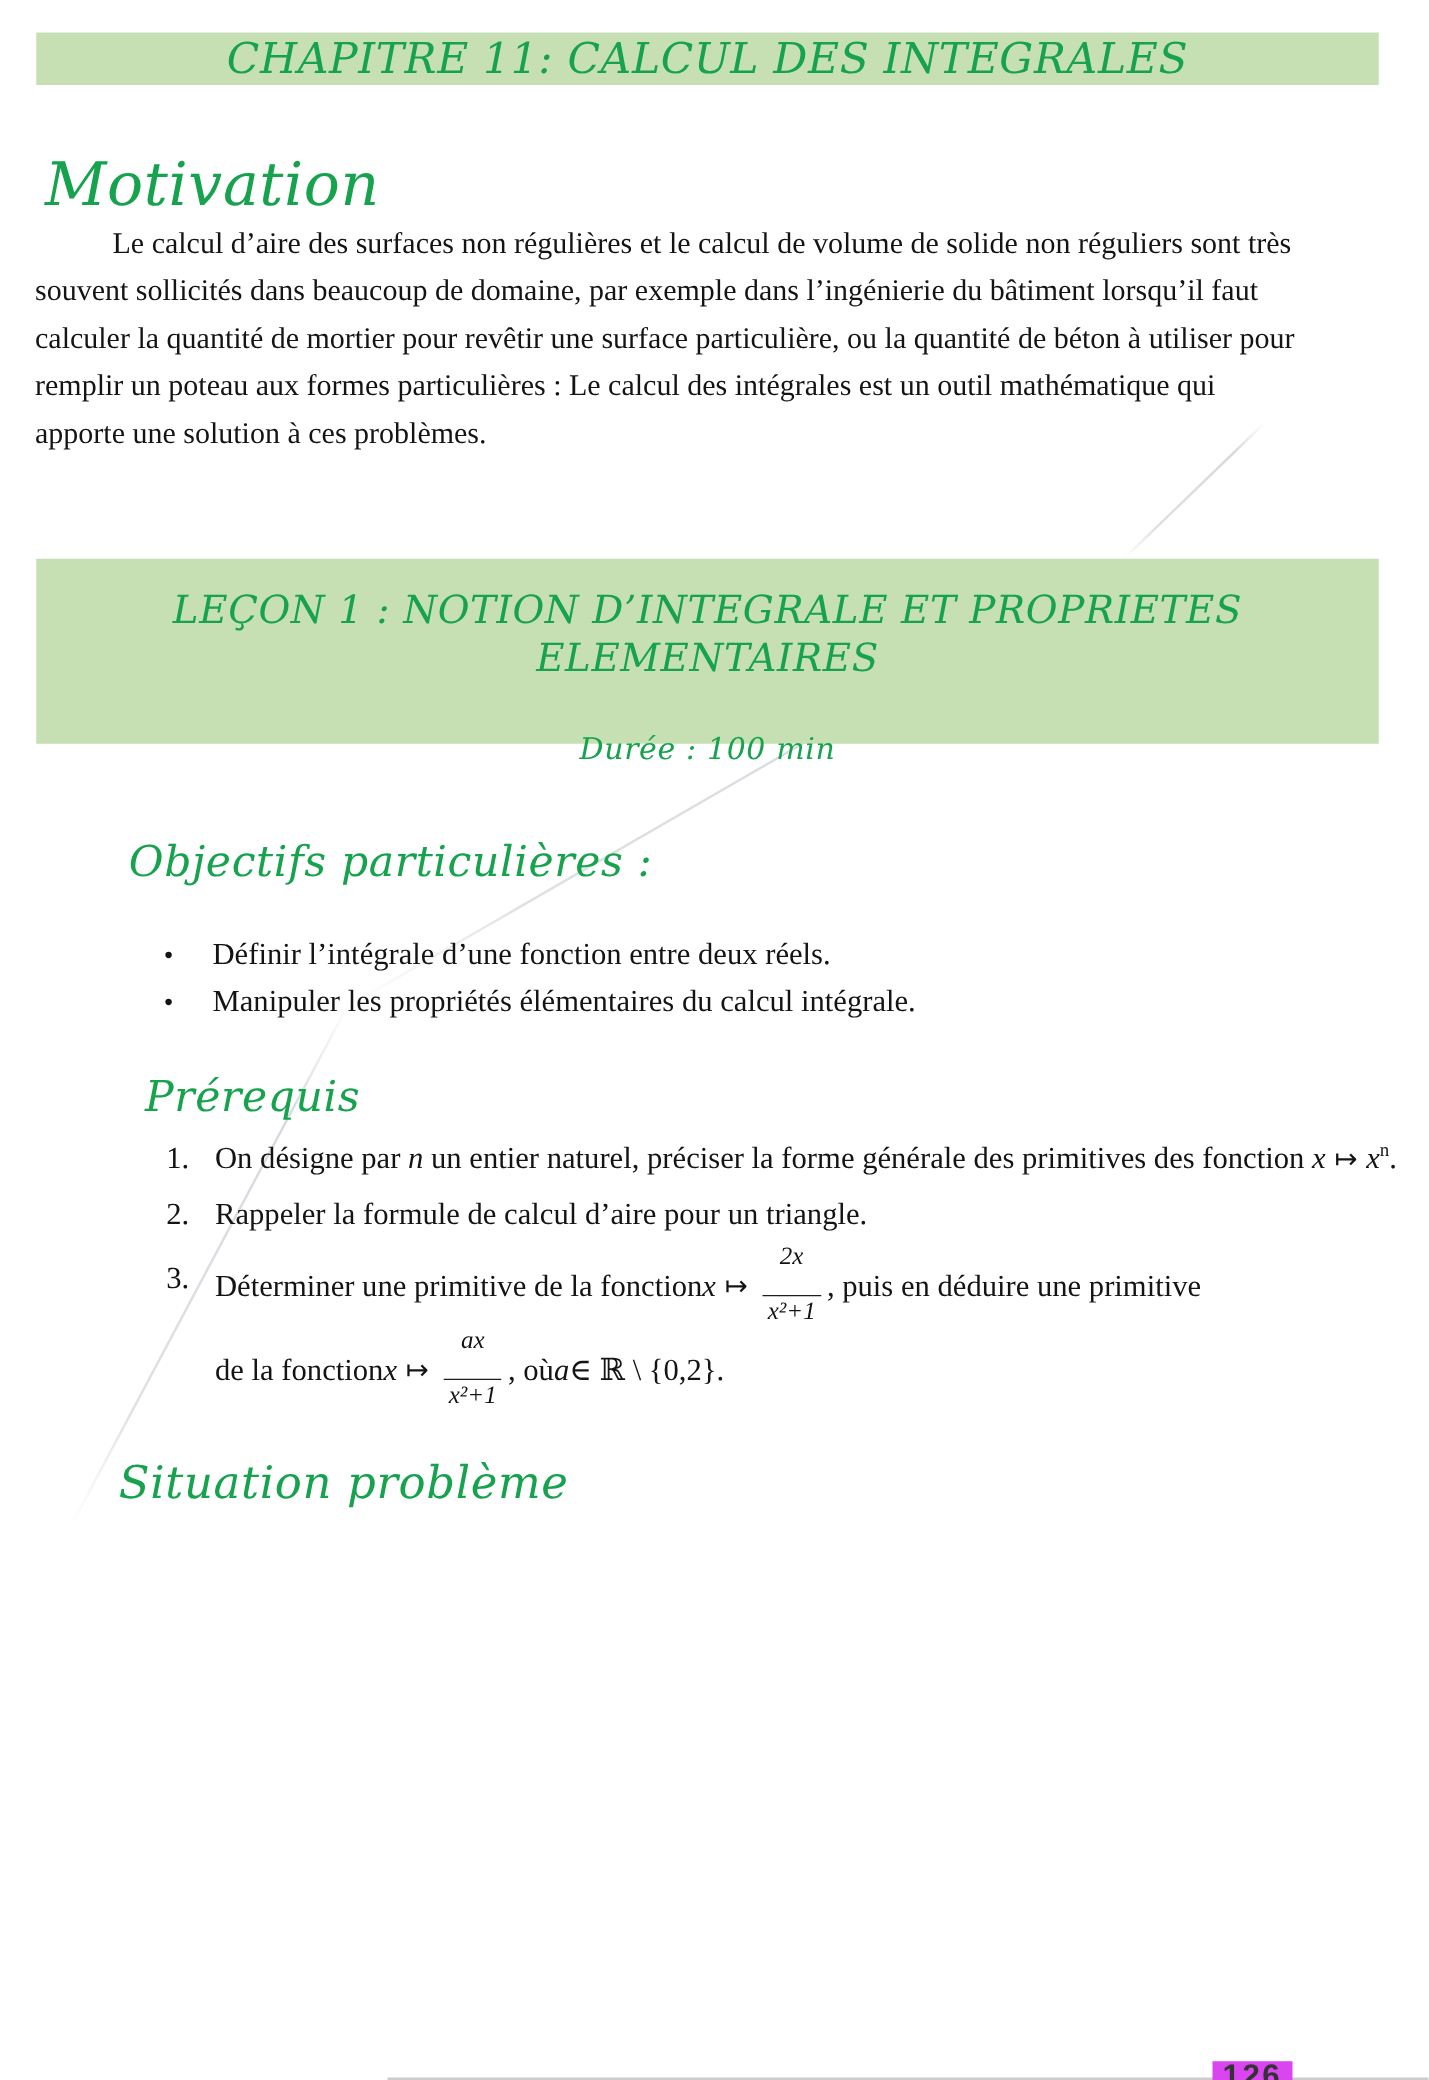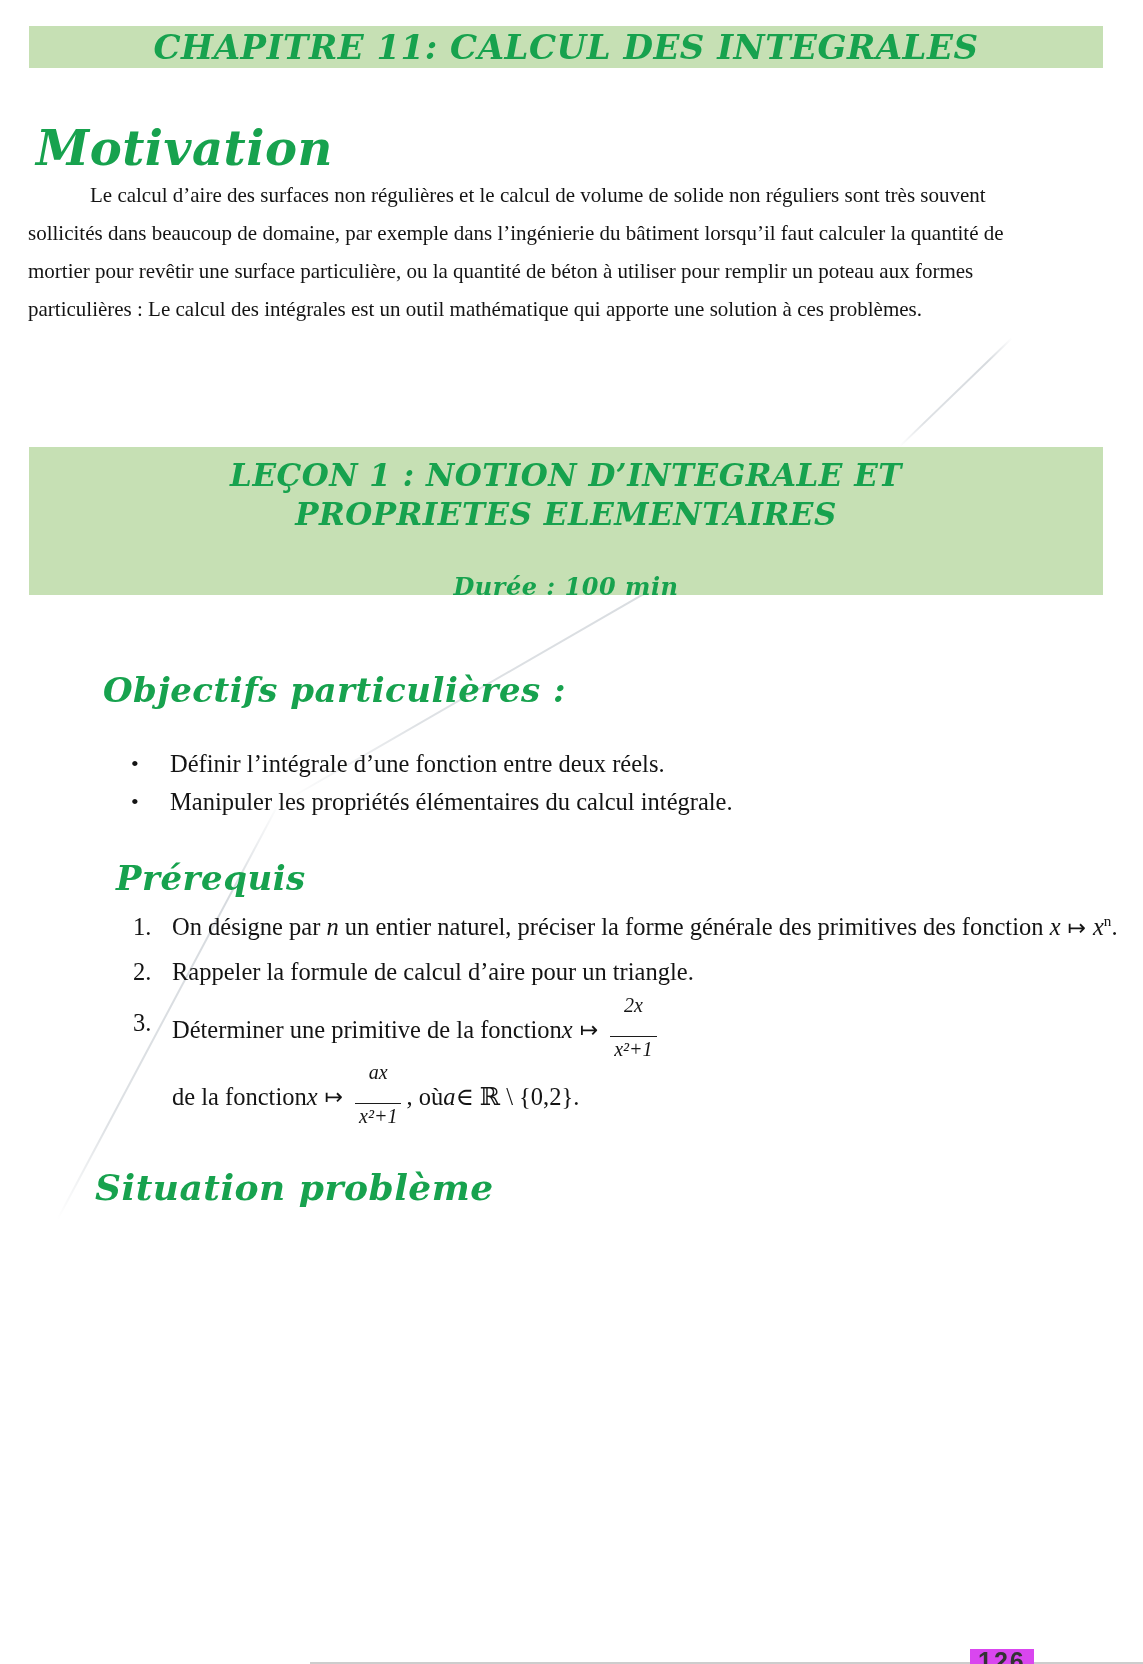--- a/index.html
+++ b/index.html
@@ -8,41 +8,41 @@
     position:relative;
     width:1143px; height:1664px;
     background:#ffffff;
     overflow:hidden;
     font-family:"Liberation Serif","DejaVu Serif",serif;
     color:#141414;
   }
   
   .script {
     font-family:"DejaVu Serif","Liberation Serif",serif;
-    font-style:italic; font-weight:bold;
+    font-style:italic; font-weight:normal;
     color:#17a24e;
     letter-spacing:0.5px;
     white-space:nowrap;
   }
   .banner {
     position:absolute; left:29px; width:1074px;
     background:#c6e0b4;
     text-align:center;
   }
   .banner-chapter { top:26px; height:42px; }
   .banner-chapter .script { font-size:34px; line-height:42px; }
-  .banner-lesson { top:447px; height:148px; padding-top:9px;text-align:center; }
+  .banner-lesson { top:447px; height:148px; padding-top:22px;text-align:center; }
   .banner-lesson .lesson-title {
     font-size:31px; line-height:39px; width:900px; margin:0 auto; white-space:normal;
   }
   .banner-lesson .lesson-duration { font-size:24px; margin-top:38px; }
   .h-motivation { position:absolute; left:36px; top:120px; font-size:48px; }
   .paragraph {
     position:absolute; left:28px; top:176px; width:1008px;
-    font-size:21px; line-height:38px; text-indent:62px;
+    font-size:24px; line-height:38px; text-indent:62px;
   }
   .h-objectives { position:absolute; left:103px; top:670px; font-size:34px; }
   .obj-list { position:absolute; left:131px; top:745px; width:940px; font-size:24.5px; }
   .obj-row { display:grid; grid-template-columns:39px 1fr; line-height:38px; }
   .obj-row .bullet { font-size:22px; }
   .h-prereq { position:absolute; left:116px; top:858px; font-size:34px; }
   .prereq-list { position:absolute; left:133px; top:908px; width:990px; font-size:24.5px; }
   .prereq-item { display:grid; grid-template-columns:39px 1fr; line-height:38px; }
   .prereq-item + .prereq-item { margin-top:6px; }
   .mline { display:flex; align-items:center; min-height:52px; flex-wrap:wrap; }
@@ -122,20 +122,21 @@
       <span style="line-height:52px;">3.</span>
       <span>
         <span class="mline">
             <span>Déterminer une primitive de la fonction </span>
             <i class="mv">x</i>
             <span class="arr">↦</span>
             <span class="frac mv">
               <span class="num">2x</span>
               <span class="den">x²+1</span>
             </span>
+            <span>, puis en déduire une primitive</span>
           </span>
         <span class="mline">
             <span>de la fonction </span>
             <i class="mv">x</i>
             <span class="arr">↦</span>
             <span class="frac mv">
               <span class="num">ax</span>
               <span class="den">x²+1</span>
             </span>
             <span>, où </span>

